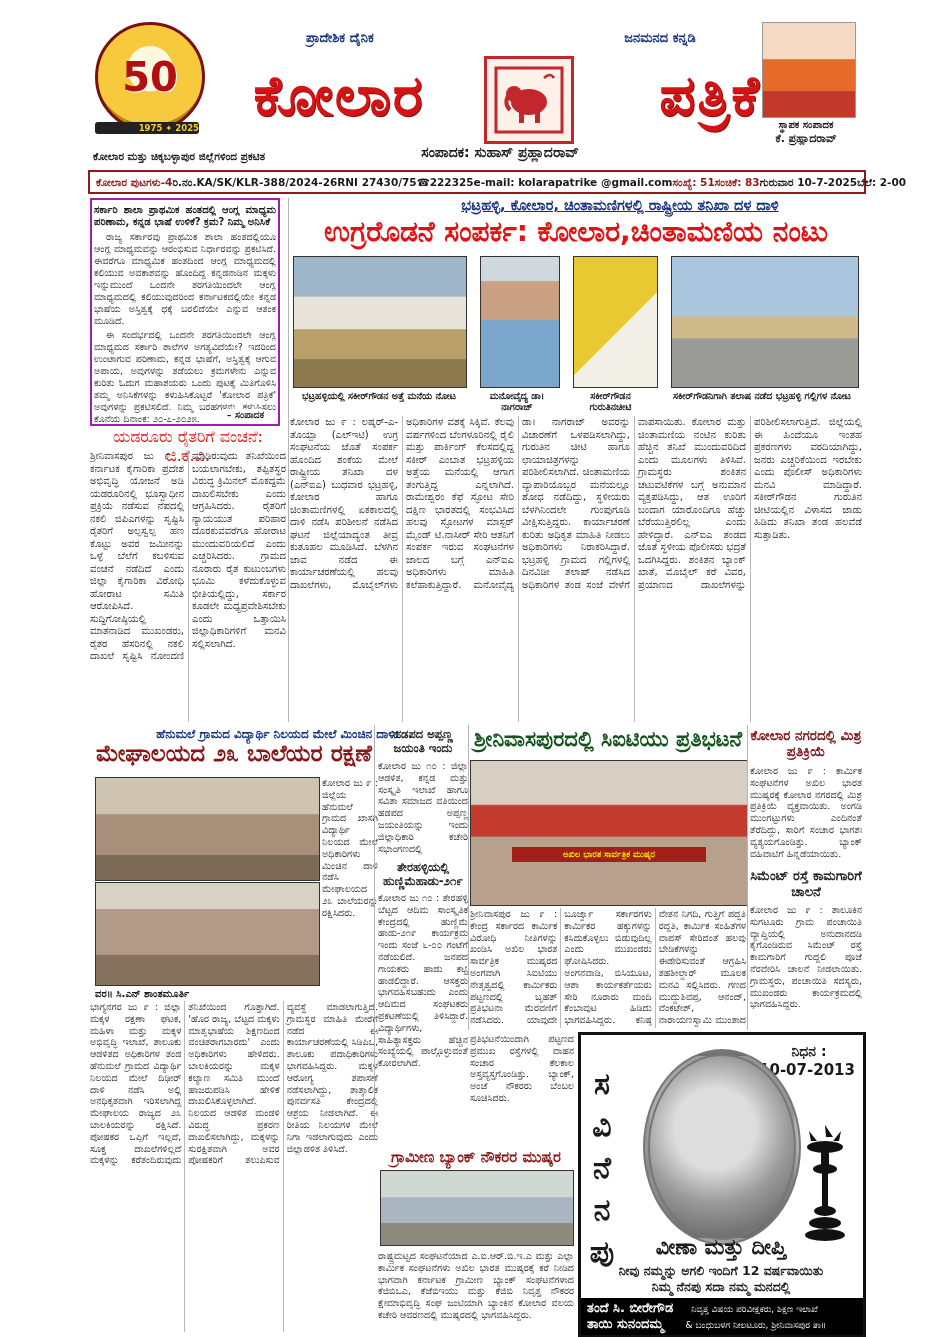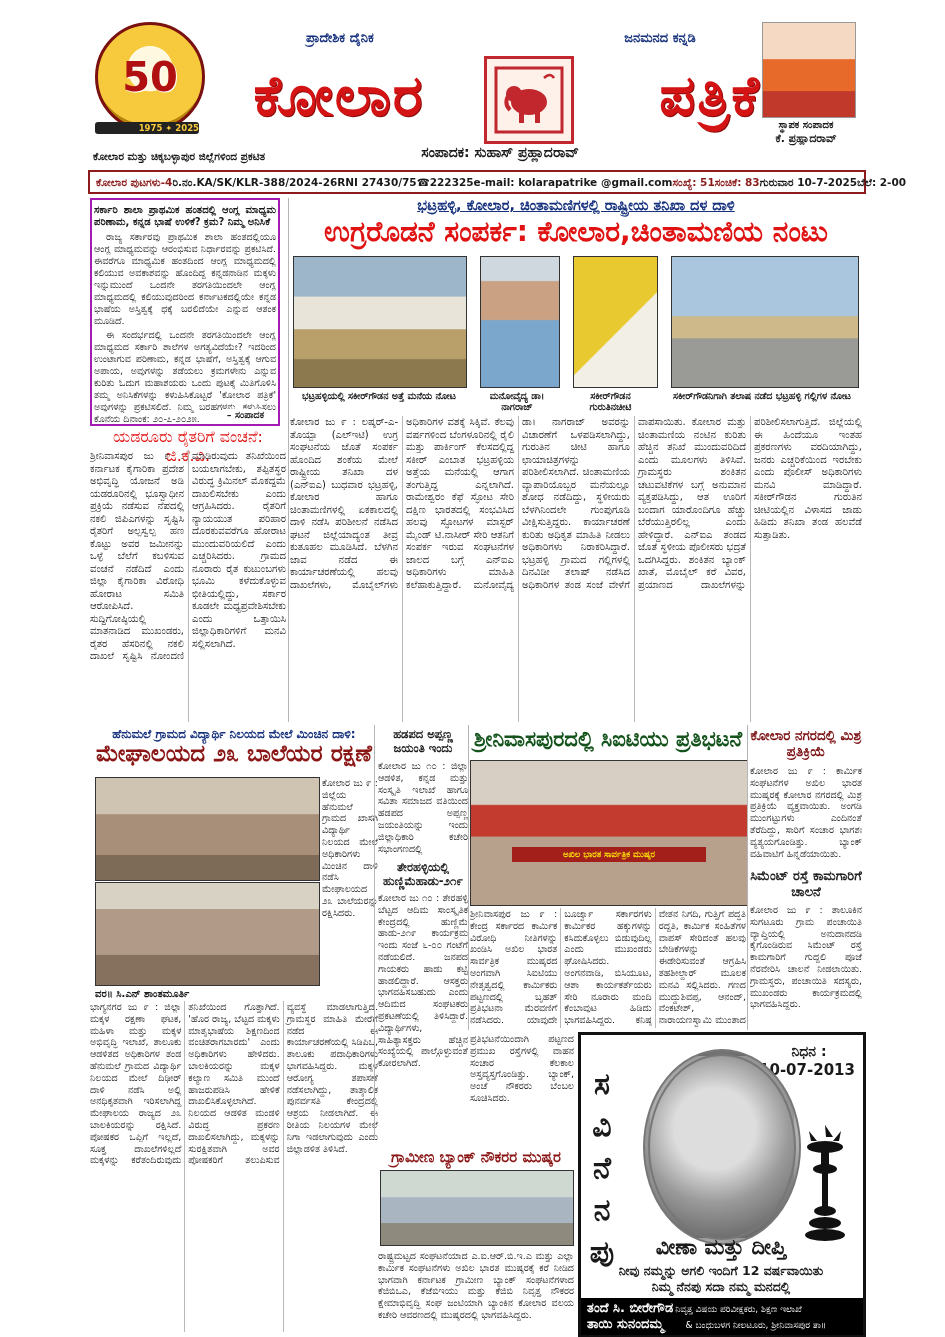--- a/index.html
+++ b/index.html
@@ -46,21 +46,21 @@
   .ph-bank{background:linear-gradient(180deg,#cfd9d2 0 35%,#a9b6c2 36% 70%,#8e8a7e 71% 100%);}
   
   .membox{border:3px solid #111;background:#fff;}
   .oval{border-radius:50%;border:7px double #777;
         background:radial-gradient(circle at 45% 40%,#ddd 0 30%,#9a9a9a 55%,#4f4f4f 100%);}
   .memband{background:#000;color:#fff;}
   .vchar{font-size:30px;font-weight:800;line-height:42px;text-align:center;}
   .head-dkred{color:#8a1515;font-weight:800;}
   .head-green{color:#14531c;font-weight:800;}
   .head-maroon{color:#7b1113;font-weight:800;}
-  .kicker-blue{color:#16317d;font-weight:bold;}
+  .kicker-blue{color:#16317d;font-weight:bold;padding-left:44px;}
 </style>
 </head>
 <body>
 
 <div class="page">
 
   <div class="abs" style="left:95px;top:22px;width:104px;">
     <div class="logo">
       <span class="logo-num">50</span>
     </div>
@@ -193,21 +193,21 @@
           <ellipse cx="26" cy="88" rx="11" ry="5"></ellipse>
           <ellipse cx="26" cy="100" rx="16" ry="6"></ellipse>
           <ellipse cx="26" cy="112" rx="20" ry="6"></ellipse>
         </g>
       </svg>
     </div>
     <div class="abs ctr bold" style="left:30px;top:200px;width:220px;font-size:21px;">ವೀಣಾ ಮತ್ತು ದೀಪ್ತಿ</div>
     <div class="abs ctr bold" style="left:12px;top:228px;width:256px;font-size:12.5px;">ನೀವು ನಮ್ಮನ್ನು ಅಗಲಿ ಇಂದಿಗೆ 12 ವರ್ಷವಾಯಿತು</div>
     <div class="abs ctr bold" style="left:12px;top:244px;width:256px;font-size:12.5px;">ನಿಮ್ಮ ನೆನಪು ಸದಾ ನಮ್ಮ ಮನದಲ್ಲಿ</div>
     <div class="abs memband" style="left:0;bottom:0;width:100%;height:37px;padding:2px 6px;box-sizing:border-box;">
-      <div style="display:flex;align-items:baseline;gap:2px;">
+      <div style="display:flex;align-items:baseline;gap:18px;">
         <span class="bold" style="font-size:13px;">ತಂದೆ ಸಿ. ಬೀರೇಗೌಡ</span>
         <span style="font-size:9px;">ನಿವೃತ್ತ ವಿಷಯ ಪರಿವೀಕ್ಷಕರು, ಶಿಕ್ಷಣ ಇಲಾಖೆ</span>
       </div>
       <div style="display:flex;align-items:baseline;gap:22px;">
         <span class="bold" style="font-size:13px;">ತಾಯಿ ಸುನಂದಮ್ಮ</span>
         <span style="font-size:9px;">&amp; ಬಂಧುಬಳಗ ನೀಲಟೂರು, ಶ್ರೀನಿವಾಸಪುರ ತಾ॥</span>
       </div>
     </div>
   </div>
 

